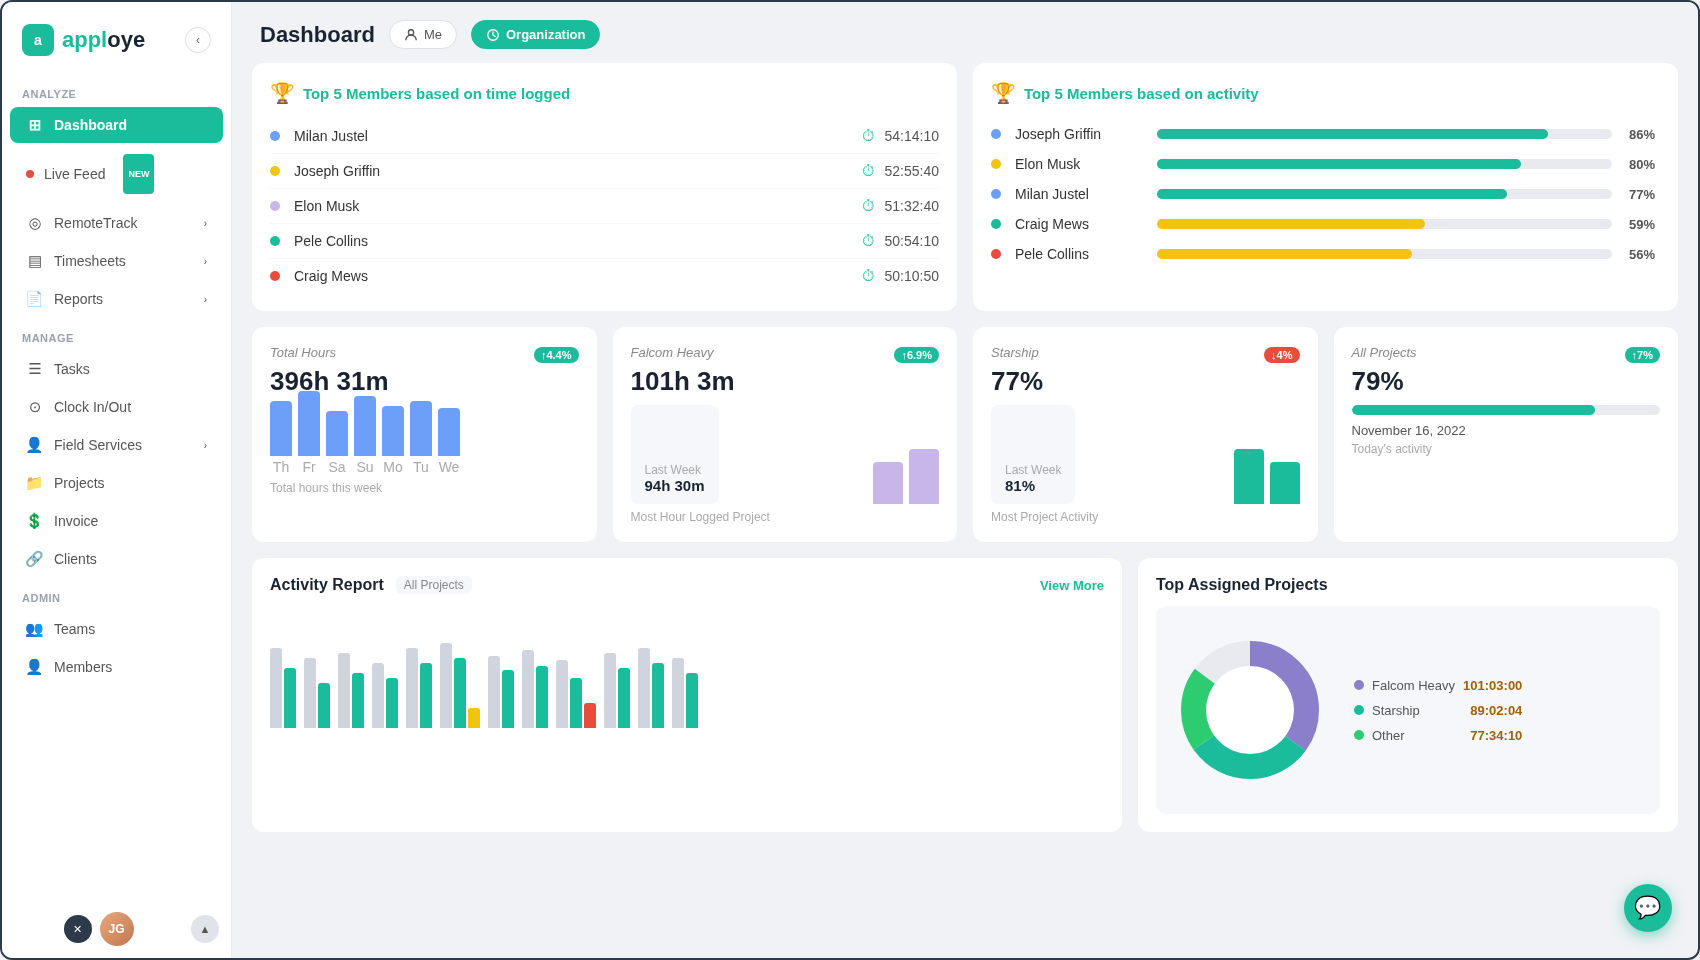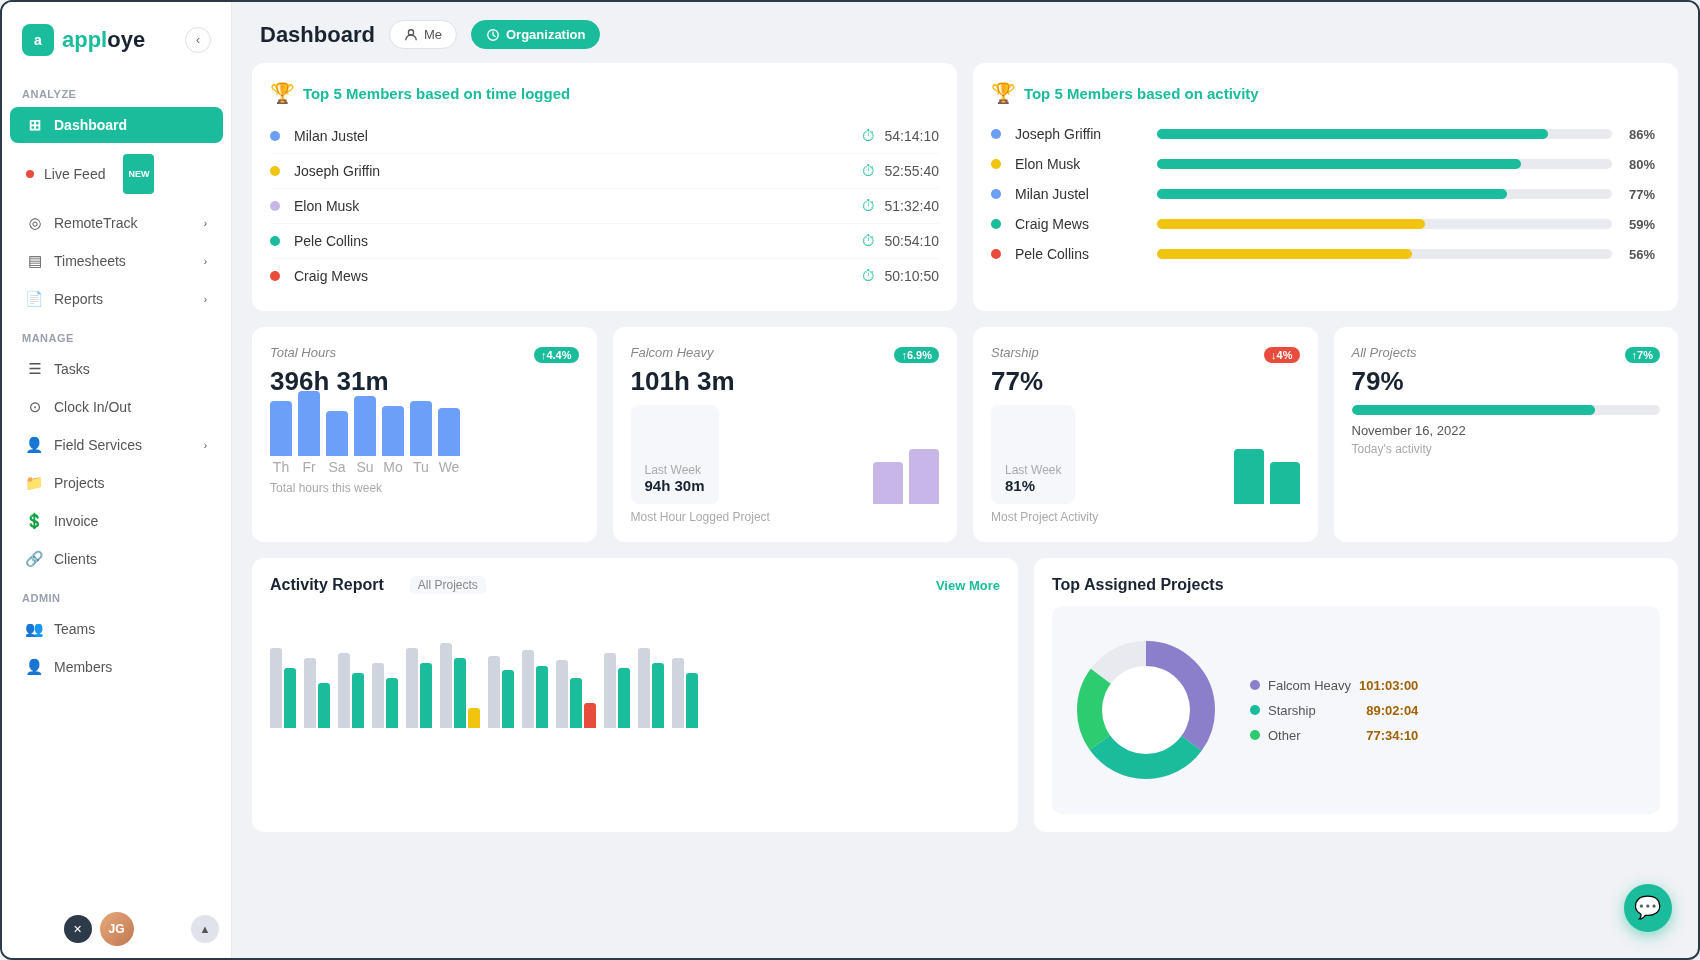--- a/index.html
+++ b/index.html
@@ -79,36 +79,36 @@
 
     .week-box { background: #f5f7fa; border-radius: 8px; padding: 10px 14px; display: inline-block; }
     .week-label { font-size: 12px; color: #aaa; margin-top: 48px; }
     .week-val { font-size: 15px; font-weight: 700; color: #1a2332; }
 
     .progress-bar-horiz { height: 10px; background: #e8eaf0; border-radius: 5px; overflow: hidden; margin-bottom: 8px; }
     .progress-fill { height: 100%; border-radius: 5px; background: #1abc9c; }
 
     
     .activity-report-card { flex: 1; }
-    .section-header { display: flex; align-items: center; gap: 26px; margin-bottom: 14px; }
+    .section-header { display: flex; align-items: center; gap: 12px; margin-bottom: 14px; }
     .section-title { font-size: 16px; font-weight: 700; color: #1a2332; }
     .all-projects-tag { font-size: 12px; color: #888; background: #f5f7fa; border-radius: 6px; padding: 2px 8px; }
     .view-more { font-size: 13px; color: #1abc9c; font-weight: 600; cursor: pointer; margin-left: auto; }
 
     .activity-chart { display: flex; align-items: flex-end; gap: 8px; height: 120px; margin-top: 10px; }
     .act-bar-group { display: flex; flex-direction: column; align-items: center; gap: 2px; }
     .act-bar-inner { display: flex; align-items: flex-end; gap: 2px; }
     .act-bar { width: 12px; border-radius: 3px 3px 0 0; }
     .act-bar.gray { background: #d0d4de; }
     .act-bar.teal { background: #1abc9c; }
     .act-bar.yellow { background: #f1c40f; }
     .act-bar.red { background: #e74c3c; }
 
     
-    .projects-card { width: 644px; flex-shrink: 0; }
+    .projects-card { width: 540px; flex-shrink: 0; }
     .donut-wrap { display: flex; align-items: center; gap: 24px; padding: 10px 0; }
     .donut-svg { flex-shrink: 0; }
     .legend { display: flex; flex-direction: column; gap: 10px; }
     .legend-item { display: flex; align-items: center; gap: 8px; font-size: 13px; }
     .legend-dot { width: 10px; height: 10px; border-radius: 50%; flex-shrink: 0; }
     .legend-name { color: #555; flex: 1; }
     .legend-val { color: #a16207; font-weight: 600; }
 
     
     .chat-fab { position: fixed; bottom: 28px; right: 28px; width: 48px; height: 48px; border-radius: 50%; background: #1abc9c; display: flex; align-items: center; justify-content: center; color: #fff; font-size: 22px; cursor: pointer; box-shadow: 0 4px 14px rgba(26,188,156,0.5); z-index: 100; }

